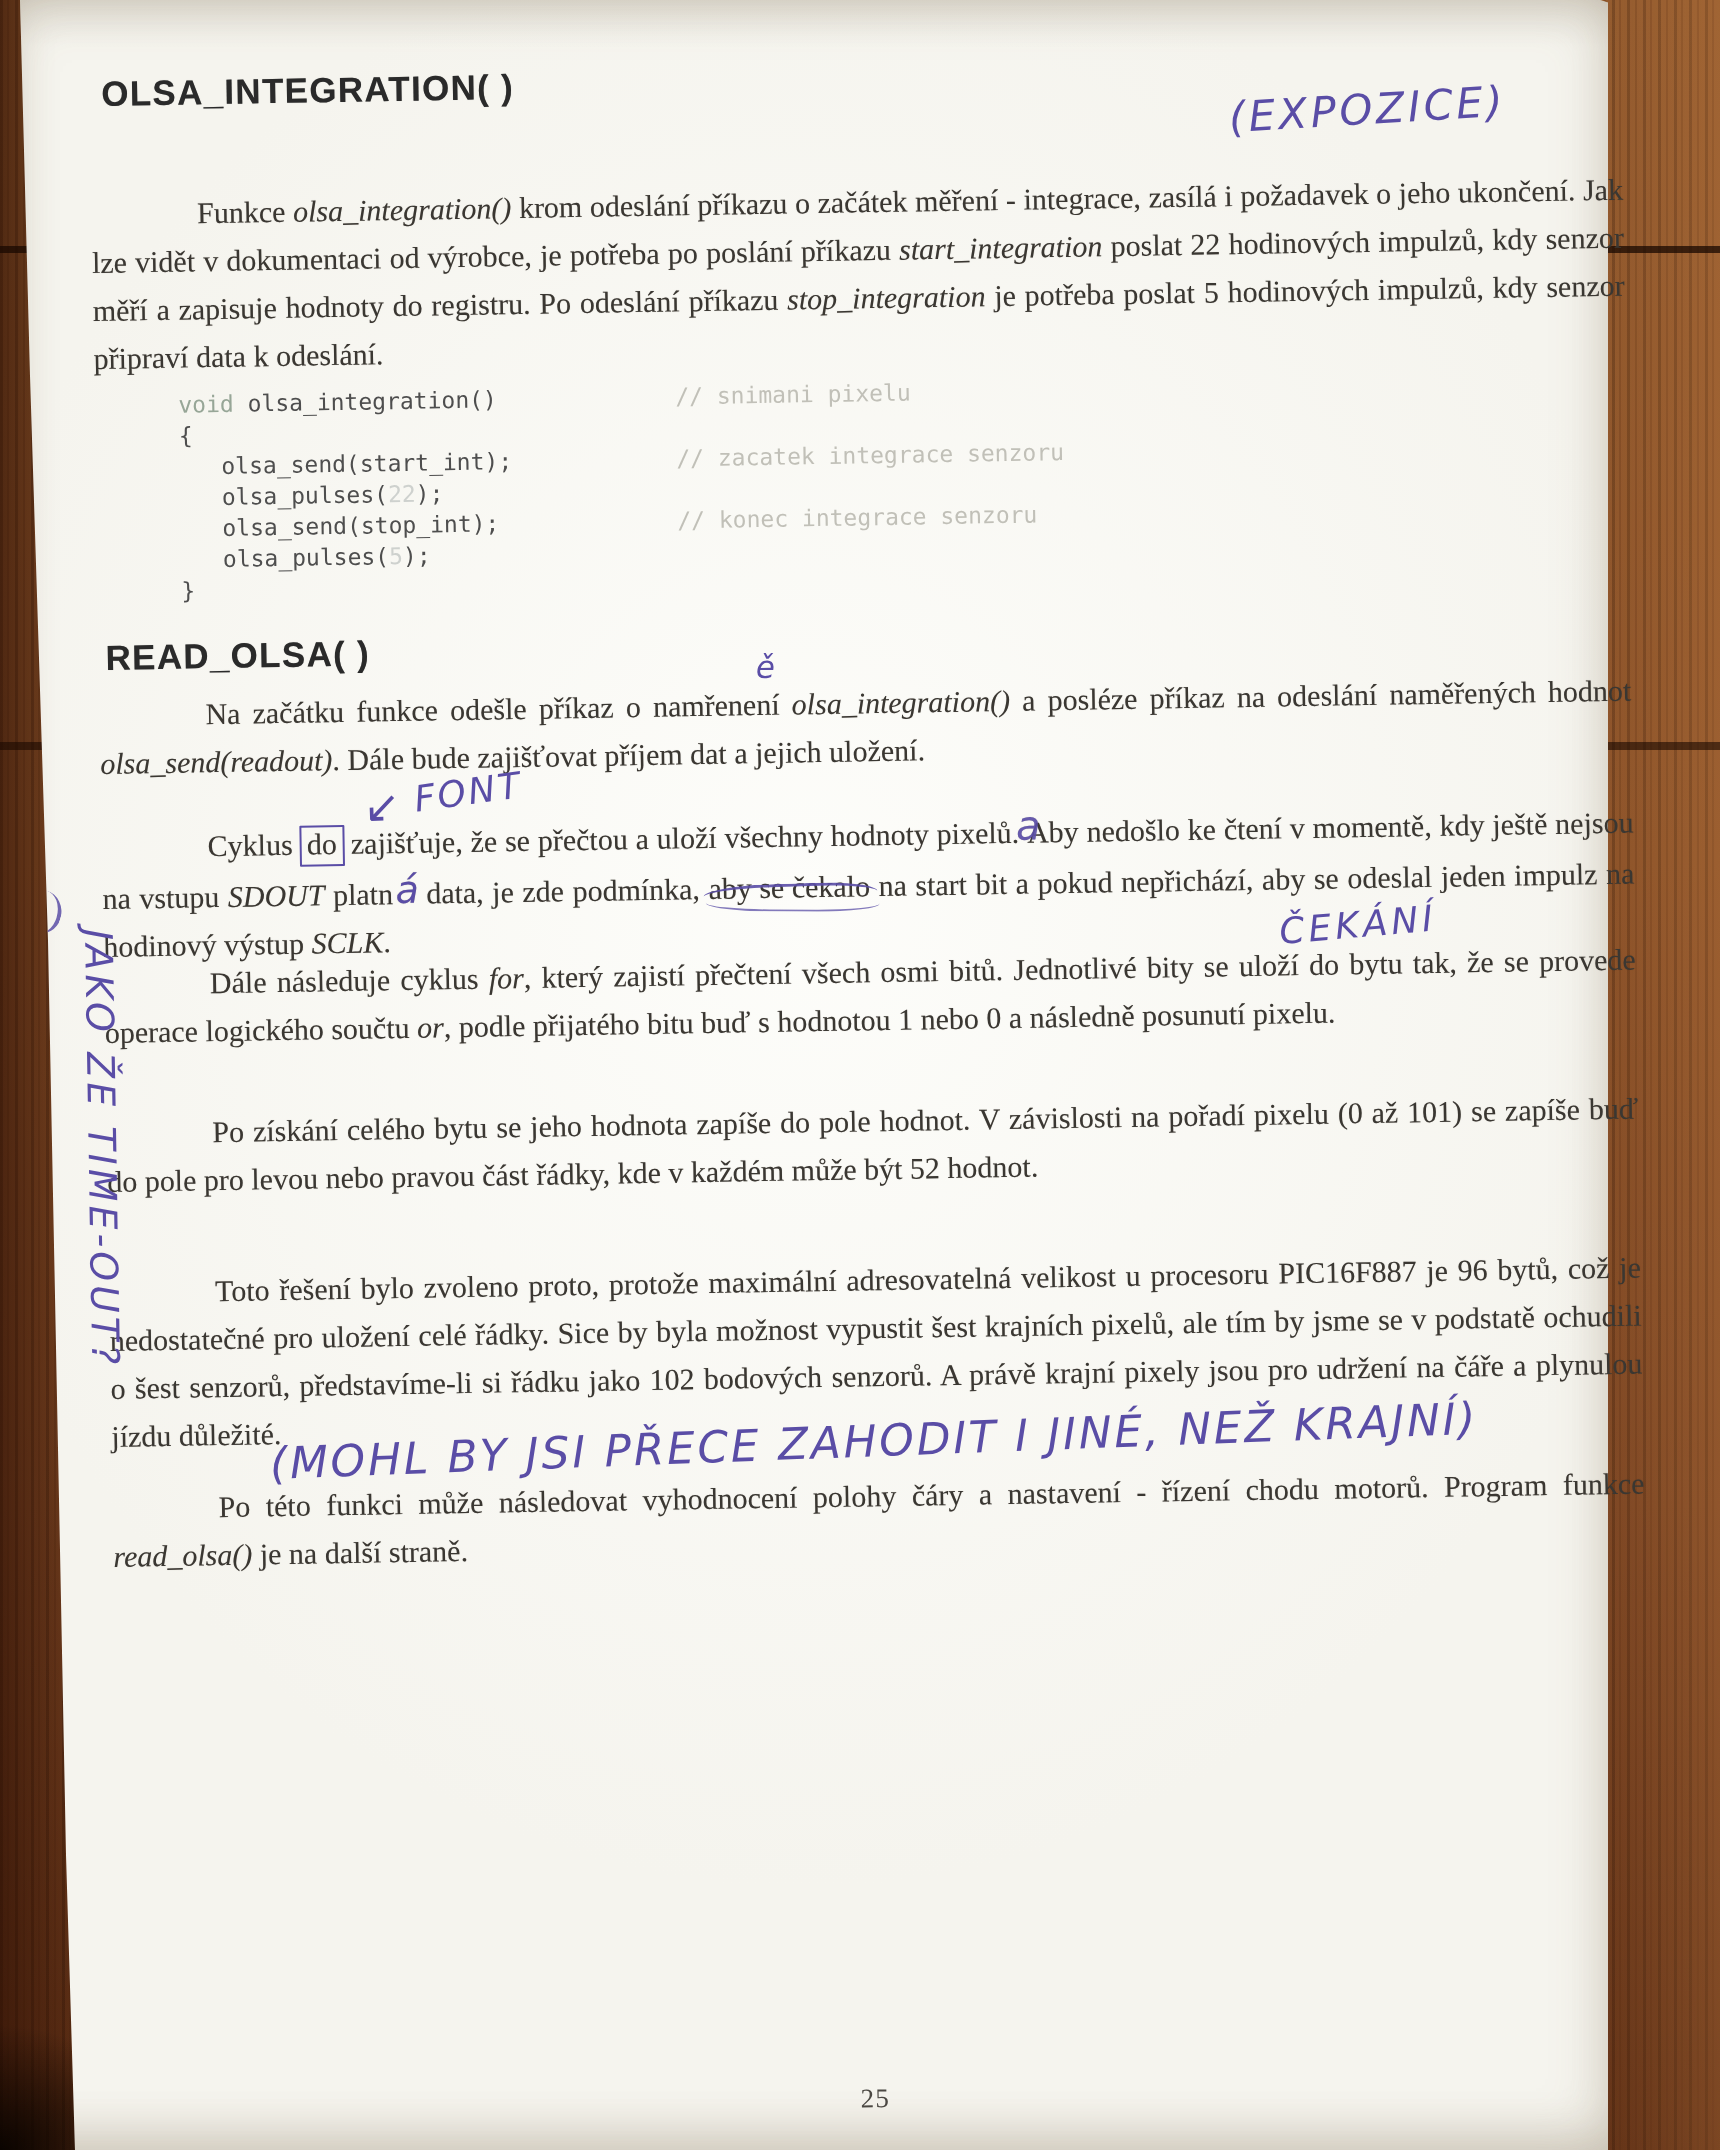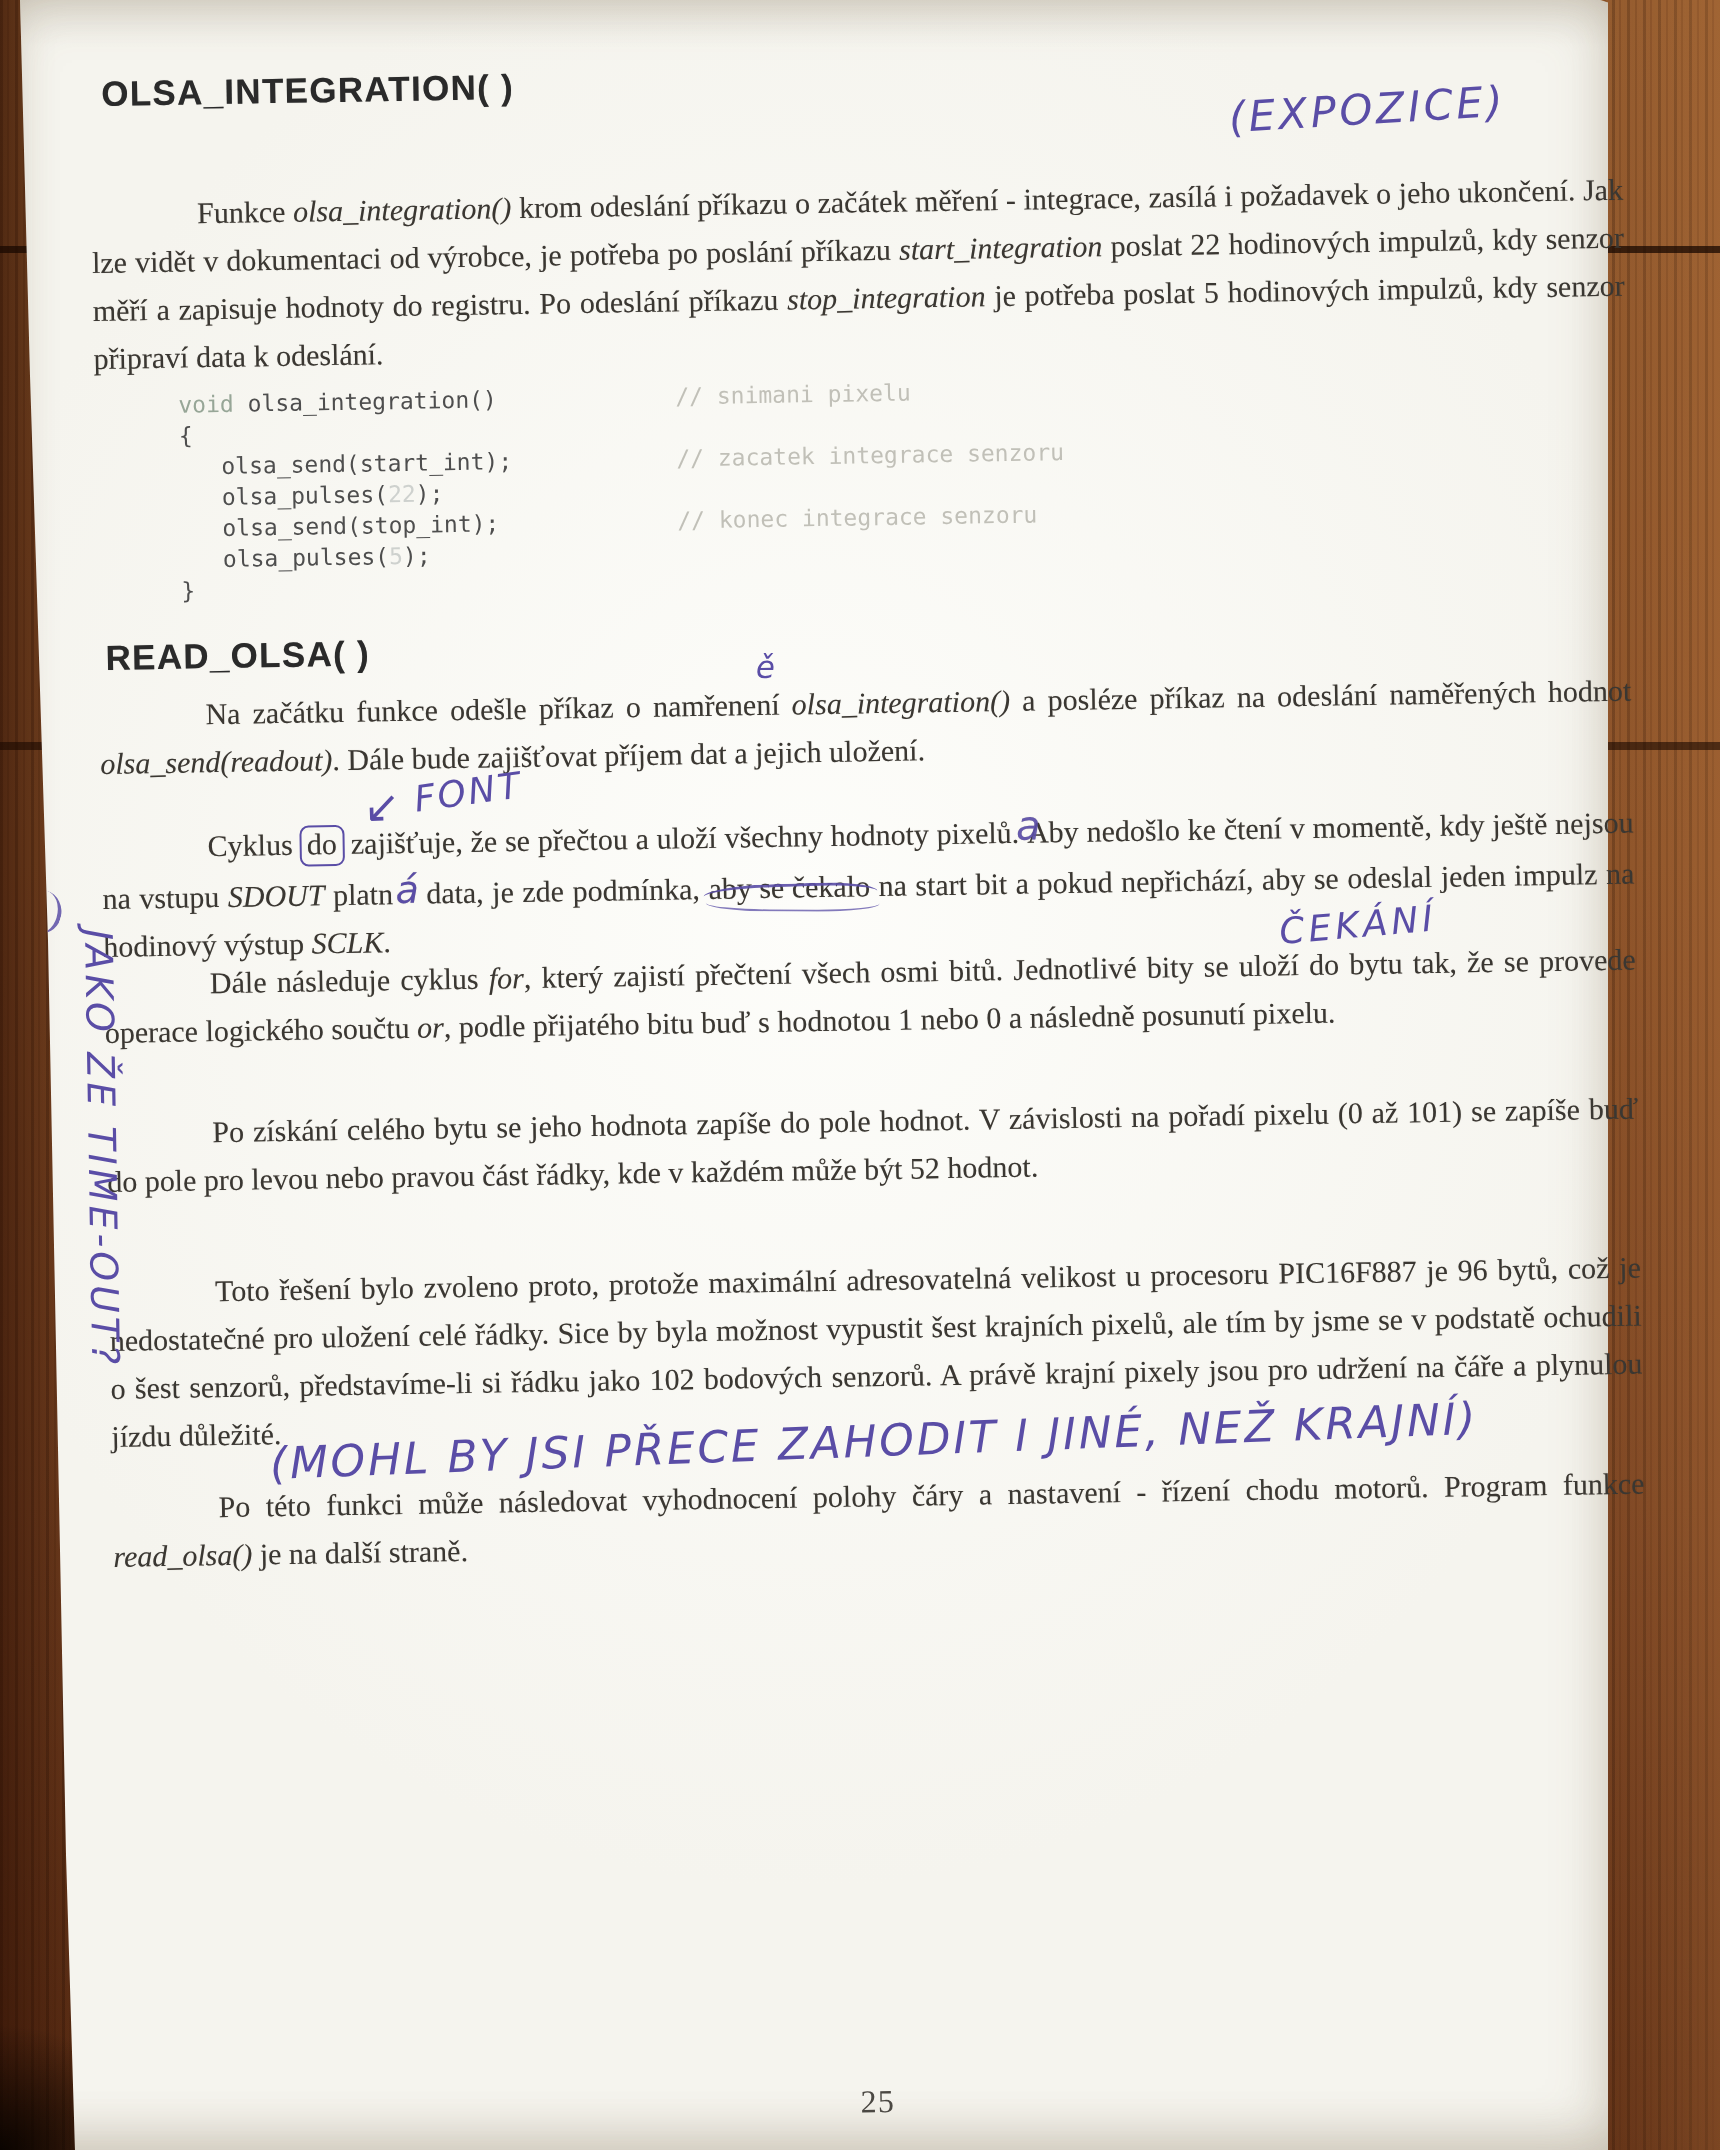--- a/index.html
+++ b/index.html
@@ -54,27 +54,27 @@
     color:#5a4da6;white-space:nowrap;
   }
   .hand-expozice{font-size:42px;letter-spacing:3.4px;transform:rotate(-2.5deg);}
   .hand-ecaron{font-size:31px;}
   .hand-font{font-size:36px;letter-spacing:2.7px;transform:rotate(-7deg);}
   .hand-font .arrow{font-size:44px;font-style:normal;margin-right:12px;vertical-align:-5.4px;display:inline-block;transform:rotate(6deg);}
   .hand-cekani{font-size:36px;letter-spacing:4px;transform:rotate(-4deg);}
   .hand-mohl{font-size:44px;letter-spacing:2.7px;transform:rotate(-1.2deg);}
   .hand-timeout{font-size:38px;letter-spacing:4px;transform:rotate(90deg);transform-origin:0 0;}
   .pagenum{
-    position:absolute;font-family:"Liberation Serif",serif;font-size:32px;color:#4b4843;
+    position:absolute;font-family:"Liberation Serif",serif;font-size:27px;color:#4b4843;
     letter-spacing:1.3px;
   }
 
   
   .box-do{
-    border:2px solid #5a4da6;border-radius:9px;padding:0 5.4px 2.7px 5.4px;margin:0 6.7px;
+    border:2px solid #5a4da6;border-radius:1px;padding:0 5.4px 2.7px 5.4px;margin:0 6.7px;
     display:inline-block;line-height:34px;text-indent:0;
   }
   .rel{position:relative;display:inline-block;text-indent:0;}
   .overlay-a{
     position:absolute;left:-10.8px;top:-6.7px;font-family:"DejaVu Sans",sans-serif;
     font-style:italic;font-size:40px;color:#5a4da6;opacity:.92;
   }
   .inline-a{
     font-family:"DejaVu Sans",sans-serif;font-style:italic;font-size:38px;
     color:#5a4da6;margin:0 -1.3px 0 2.7px;position:relative;top:-1.3px;

